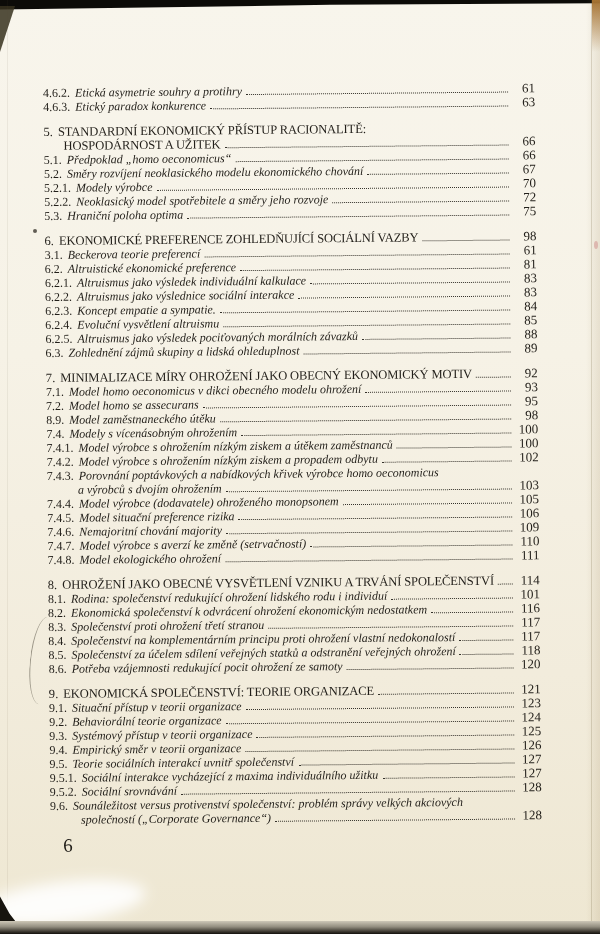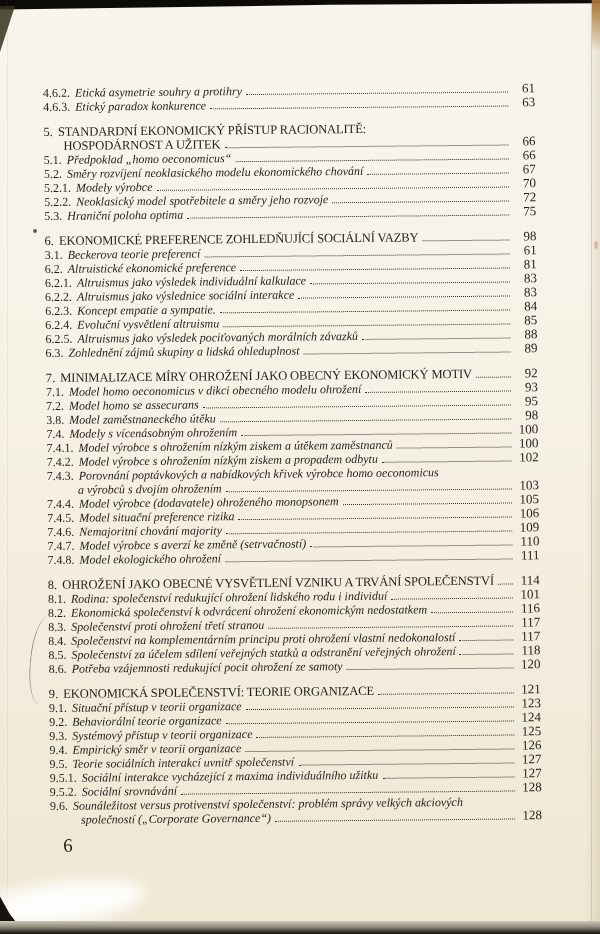--- a/index.html
+++ b/index.html
@@ -187,21 +187,21 @@
           <span class="lead"></span>
           <span class="pg">93</span>
         </div>
         <div class="row">
           <span class="num">7.2.</span>
           <span class="t">Model homo se assecurans</span>
           <span class="lead"></span>
           <span class="pg">95</span>
         </div>
         <div class="row">
-          <span class="num">3.8.</span>
+          <span class="num">8.9.</span>
           <span class="t">Model zaměstnaneckého útěku</span>
           <span class="lead"></span>
           <span class="pg">98</span>
         </div>
         <div class="row">
           <span class="num">7.4.</span>
           <span class="t">Modely s vícenásobným ohrožením</span>
           <span class="lead"></span>
           <span class="pg">100</span>
         </div>

